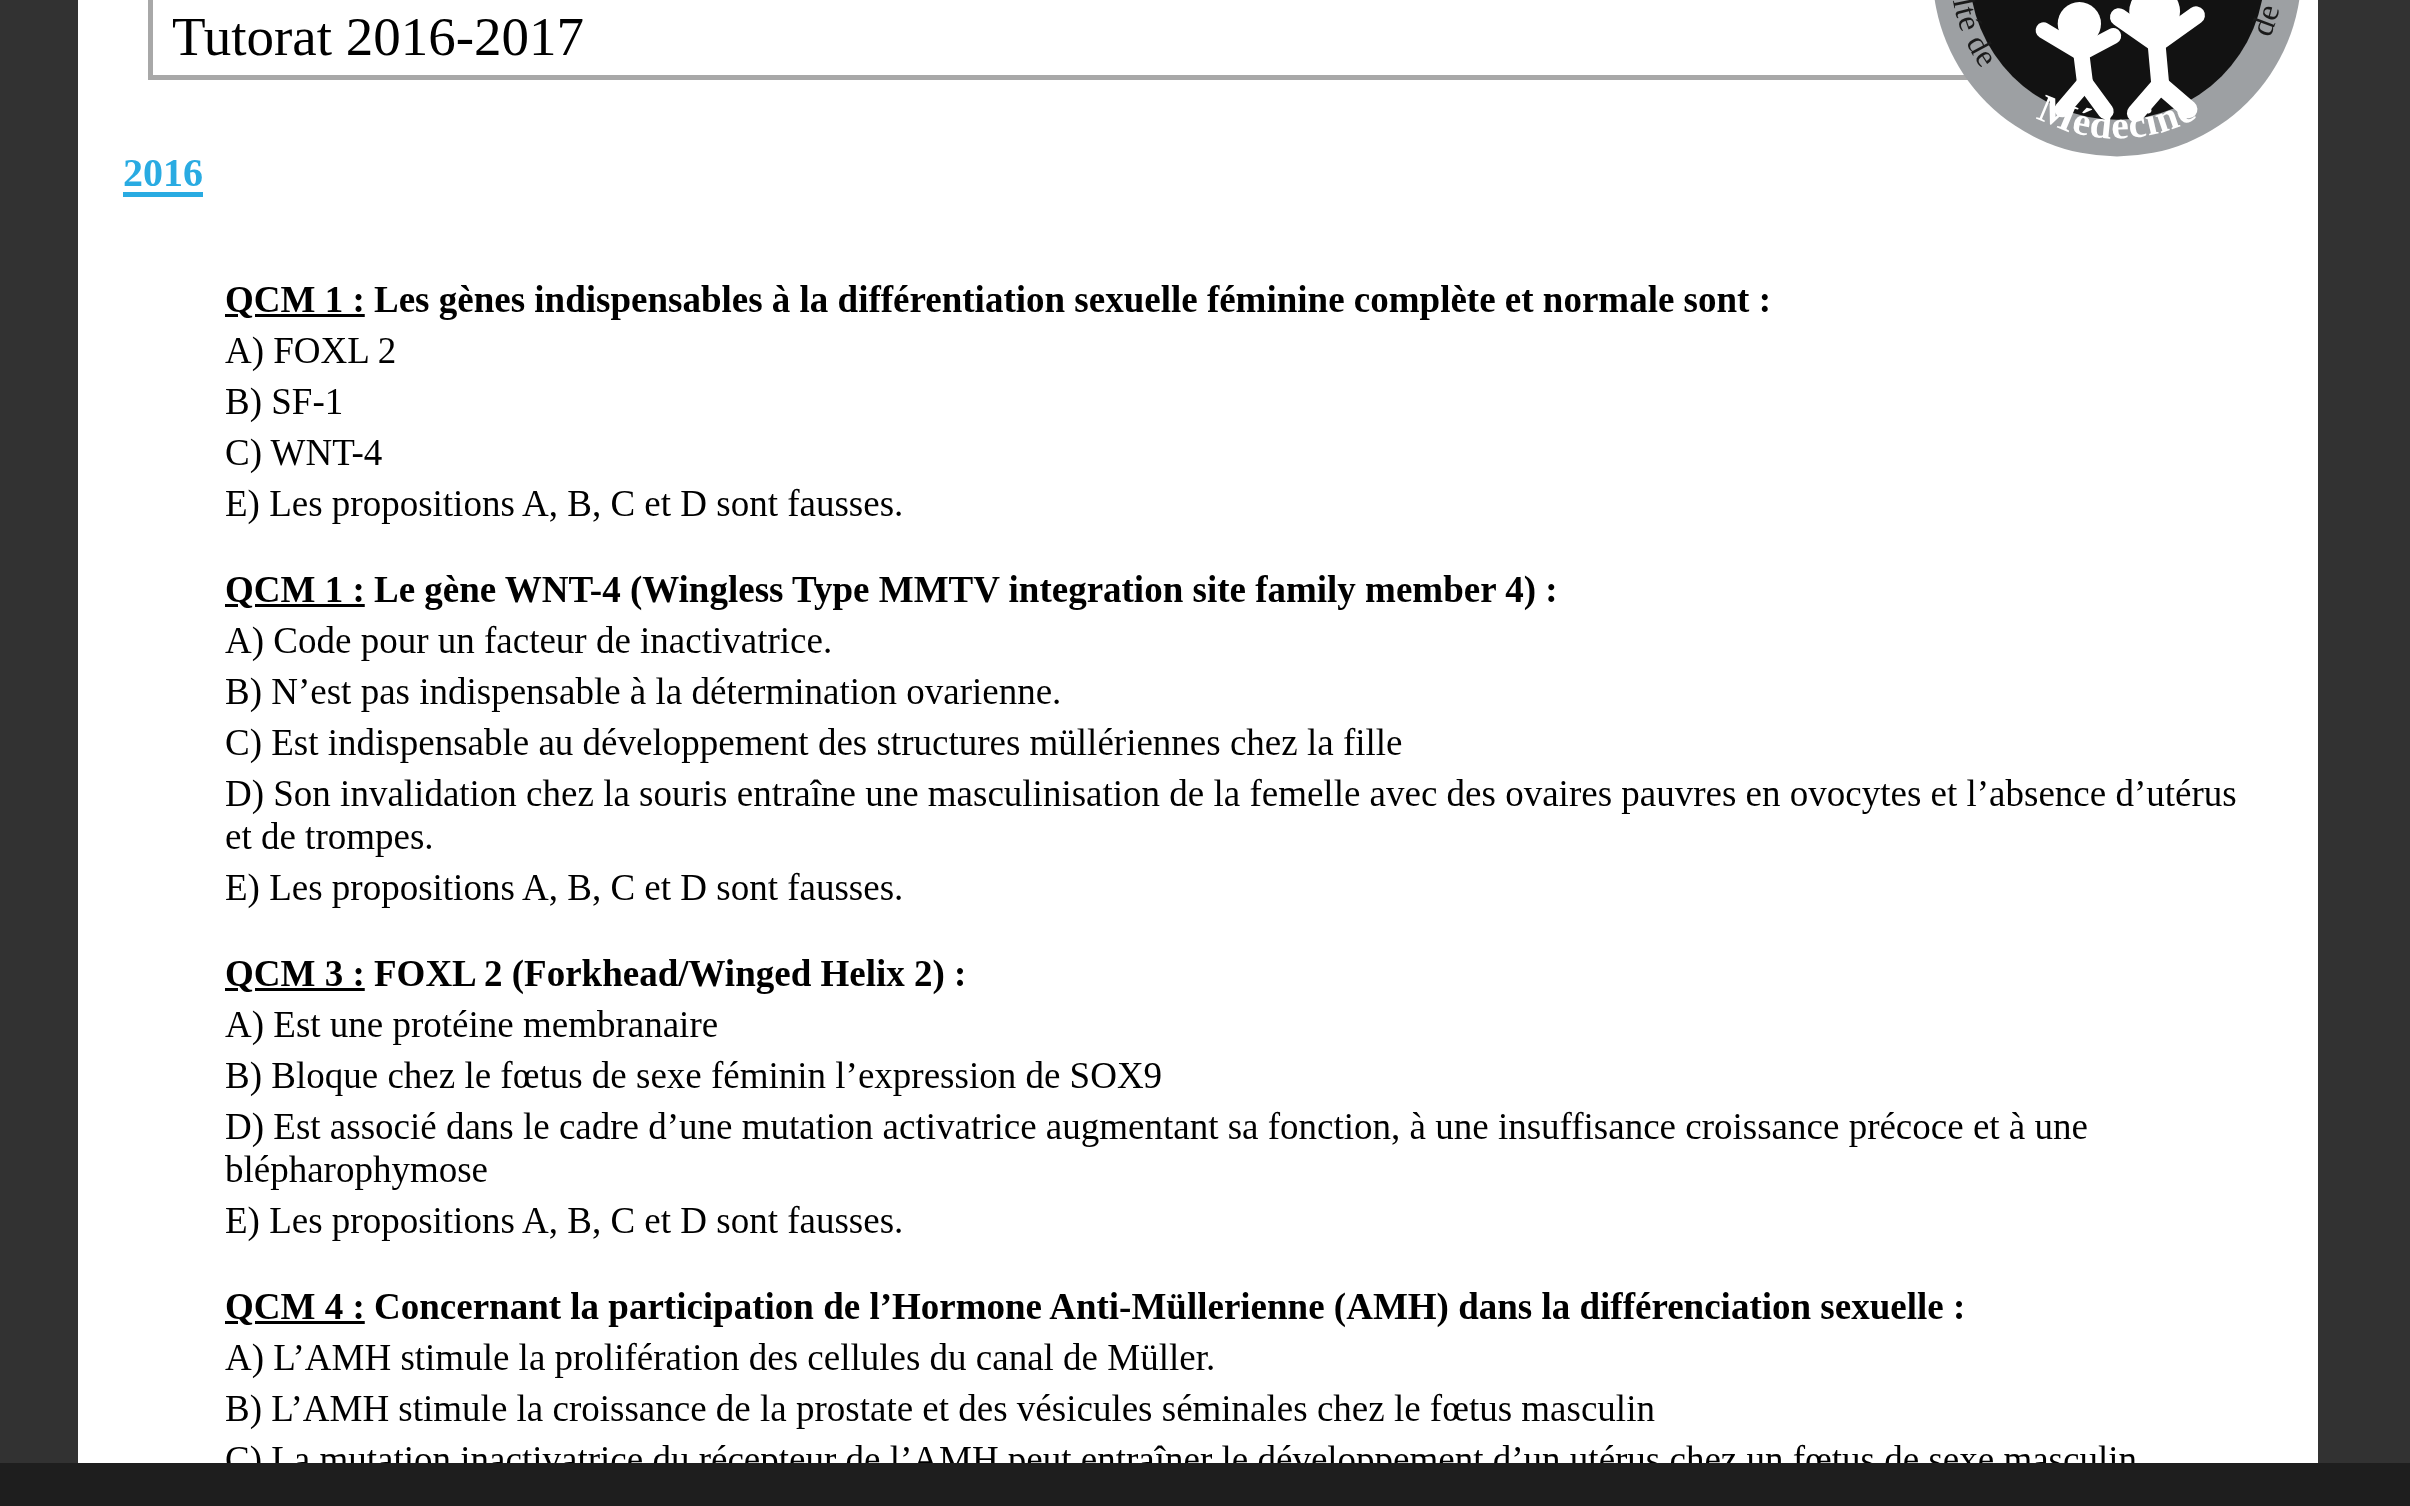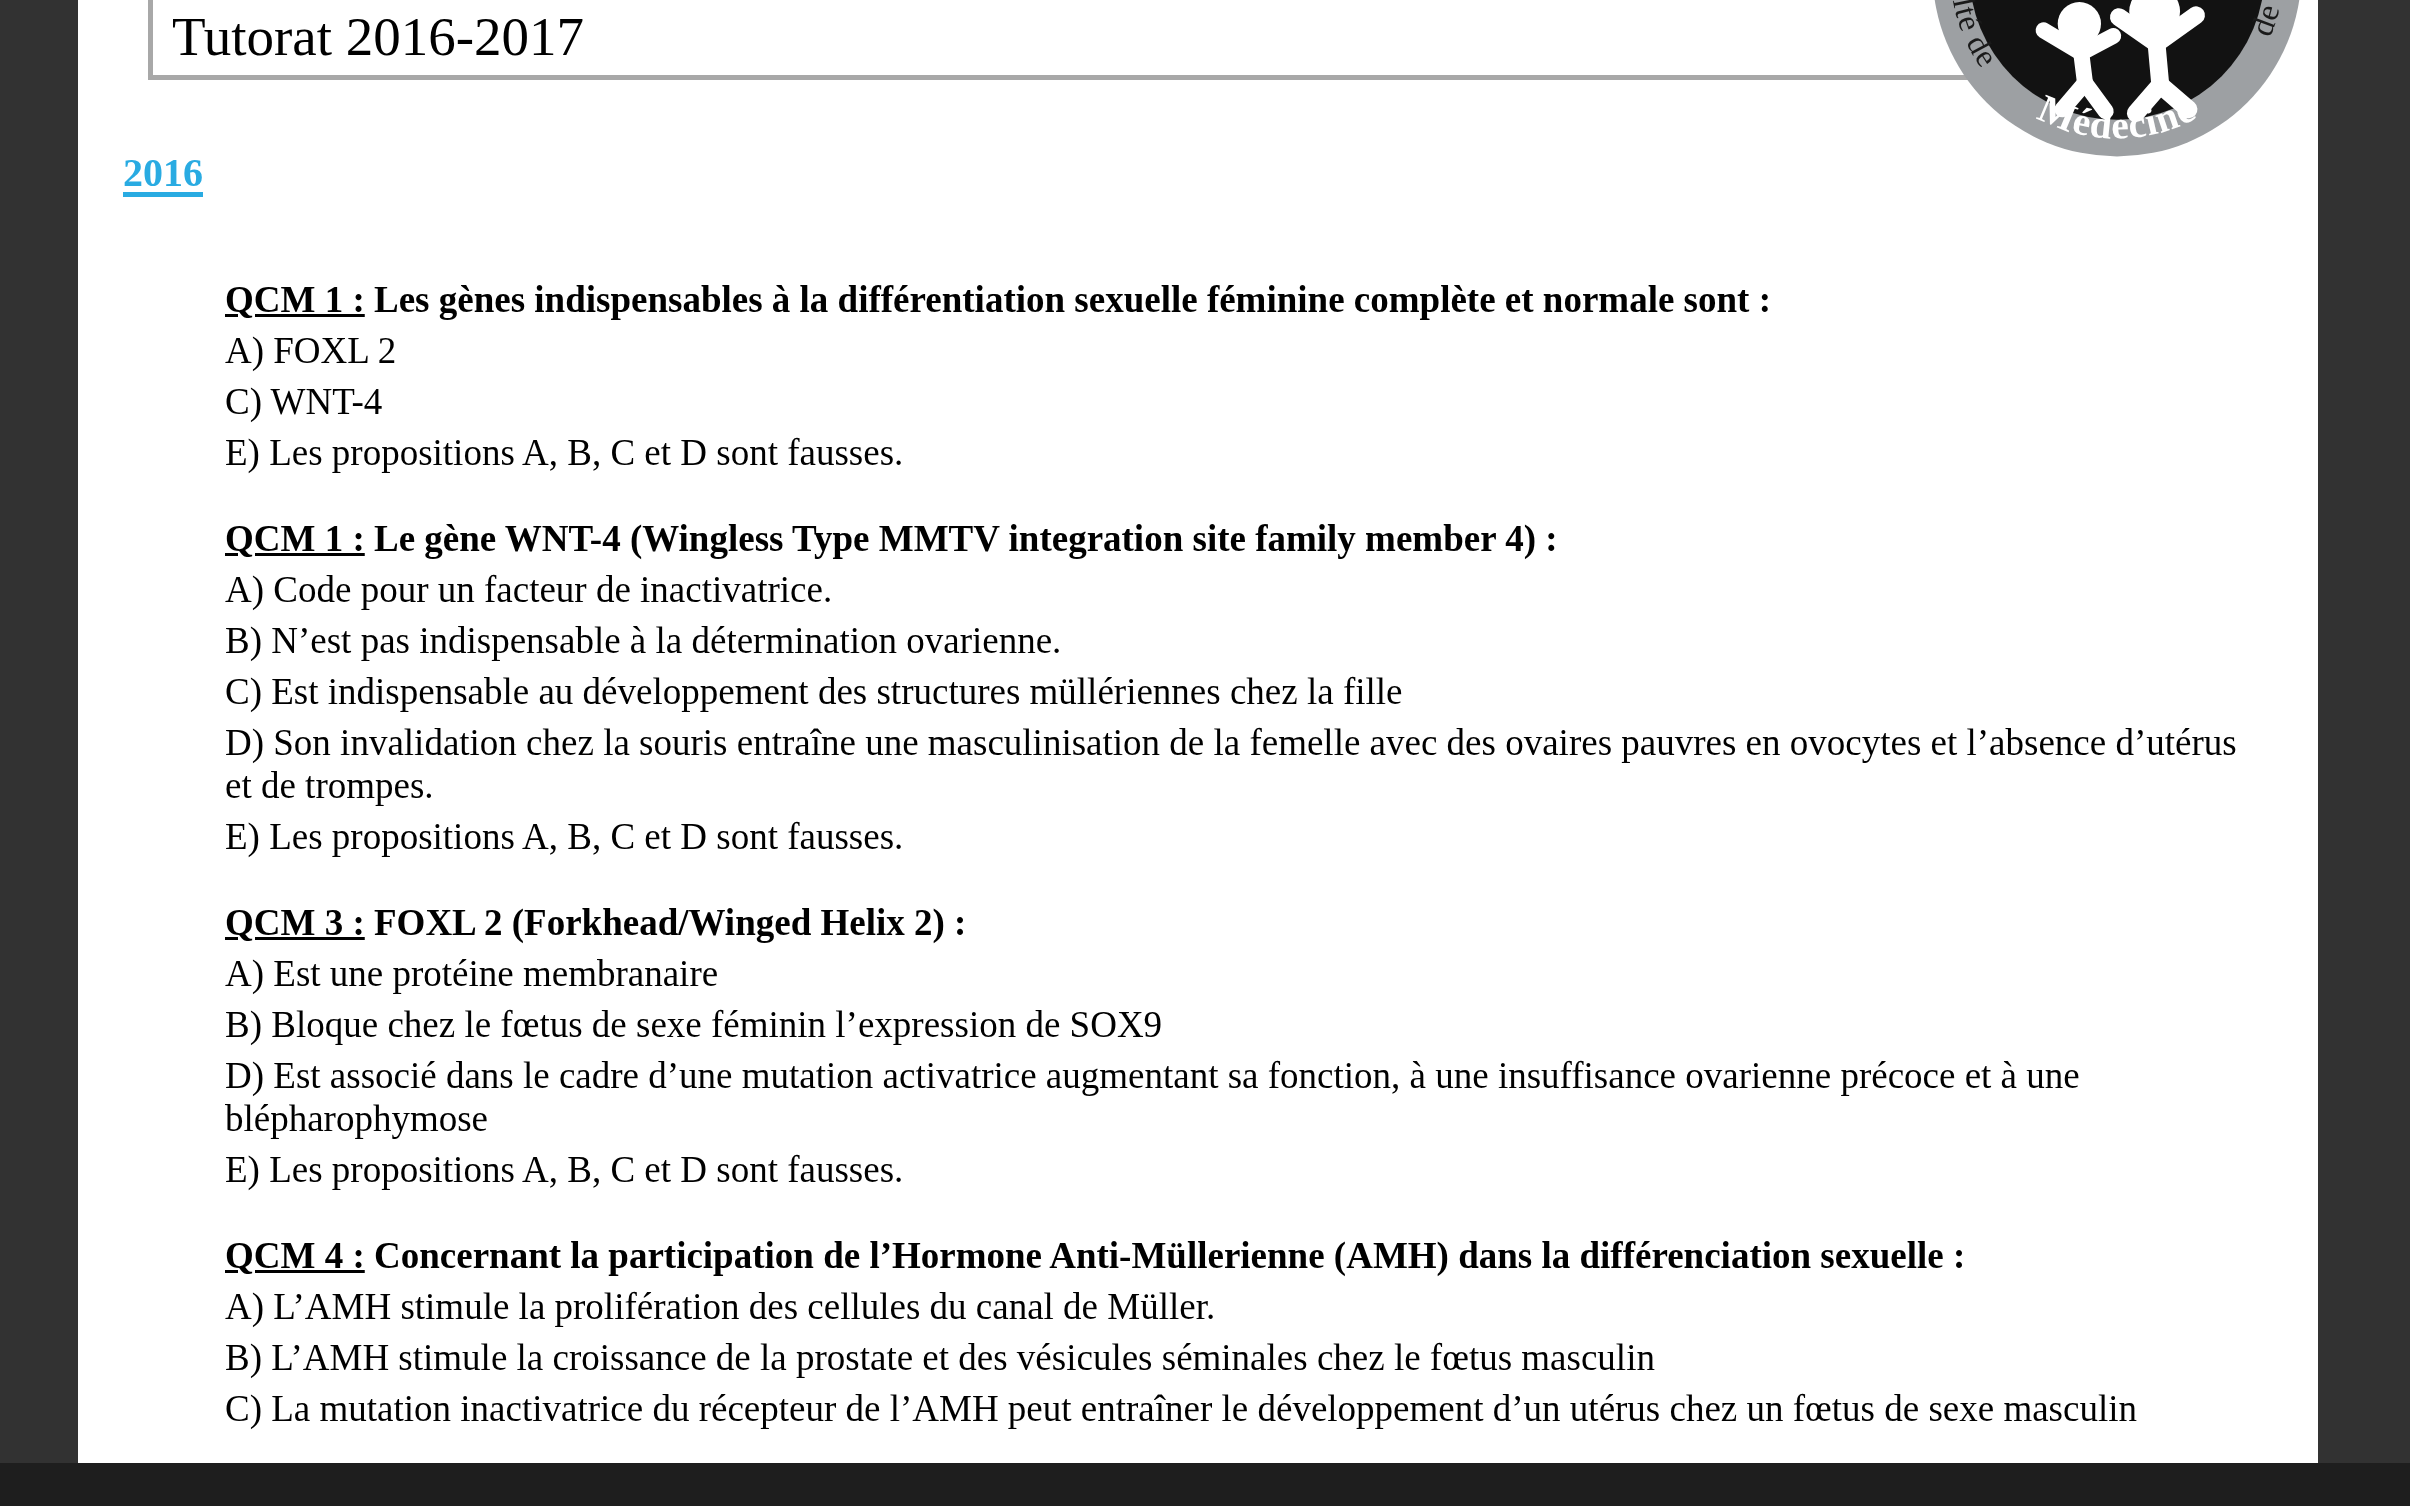--- a/index.html
+++ b/index.html
@@ -138,40 +138,41 @@
   </svg>
 
   <div class="content">
     <div class="content-inner">
       <h1 class="year" style="color: rgb(41, 171, 226);">2016</h1>
       <div class="questions">
           <div class="qcm">
     <p class="qcm-heading"><span class="qcm-label">QCM 1 :</span><span class="qcm-stem"> Les gènes indispensables à la différentiation sexuelle féminine complète et normale sont :</span></p>
     <div class="qcm-options">
               <p class="option">A) FOXL 2</p>
+              <p class="option">B) SF-1</p>
               <p class="option">C) WNT-4</p>
               <p class="option">E) Les propositions A, B, C et D sont fausses.</p>
             </div>
   </div>
           <div class="qcm">
     <p class="qcm-heading"><span class="qcm-label">QCM 1 :</span><span class="qcm-stem"> Le gène WNT-4 (Wingless Type MMTV integration site family member 4) :</span></p>
     <div class="qcm-options">
               <p class="option">A) Code pour un facteur de inactivatrice.</p>
               <p class="option">B) N’est pas indispensable à la détermination ovarienne.</p>
               <p class="option">C) Est indispensable au développement des structures müllériennes chez la fille</p>
               <p class="option">D) Son invalidation chez la souris entraîne une masculinisation de la femelle avec des ovaires pauvres en ovocytes et l’absence d’utérus et de trompes.</p>
               <p class="option">E) Les propositions A, B, C et D sont fausses.</p>
             </div>
   </div>
           <div class="qcm">
     <p class="qcm-heading"><span class="qcm-label">QCM 3 :</span><span class="qcm-stem"> FOXL 2 (Forkhead/Winged Helix 2) :</span></p>
     <div class="qcm-options">
               <p class="option">A) Est une protéine membranaire</p>
               <p class="option">B) Bloque chez le fœtus de sexe féminin l’expression de SOX9</p>
-              <p class="option">D) Est associé dans le cadre d’une mutation activatrice augmentant sa fonction, à une insuffisance ovarienne précoce et à une blépharophymose</p>
+              <p class="option">D) Est associé dans le cadre d’une mutation activatrice augmentant sa fonction, à une insuffisance croissance précoce et à une blépharophymose</p>
               <p class="option">E) Les propositions A, B, C et D sont fausses.</p>
             </div>
   </div>
           <div class="qcm">
     <p class="qcm-heading"><span class="qcm-label">QCM 4 :</span><span class="qcm-stem"> Concernant la participation de l’Hormone Anti-Müllerienne (AMH) dans la différenciation sexuelle :</span></p>
     <div class="qcm-options">
               <p class="option">A) L’AMH stimule la prolifération des cellules du canal de Müller.</p>
               <p class="option">B) L’AMH stimule la croissance de la prostate et des vésicules séminales chez le fœtus masculin</p>
               <p class="option">C) La mutation inactivatrice du récepteur de l’AMH peut entraîner le développement d’un utérus chez un fœtus de sexe masculin</p>
             </div>

